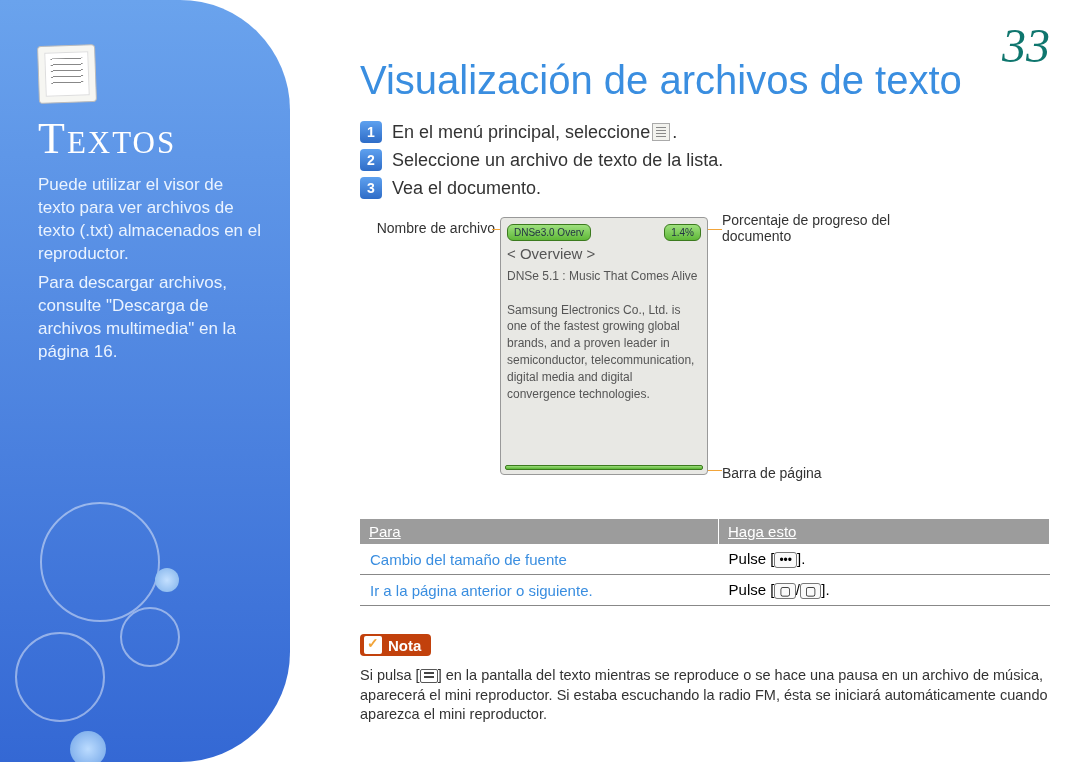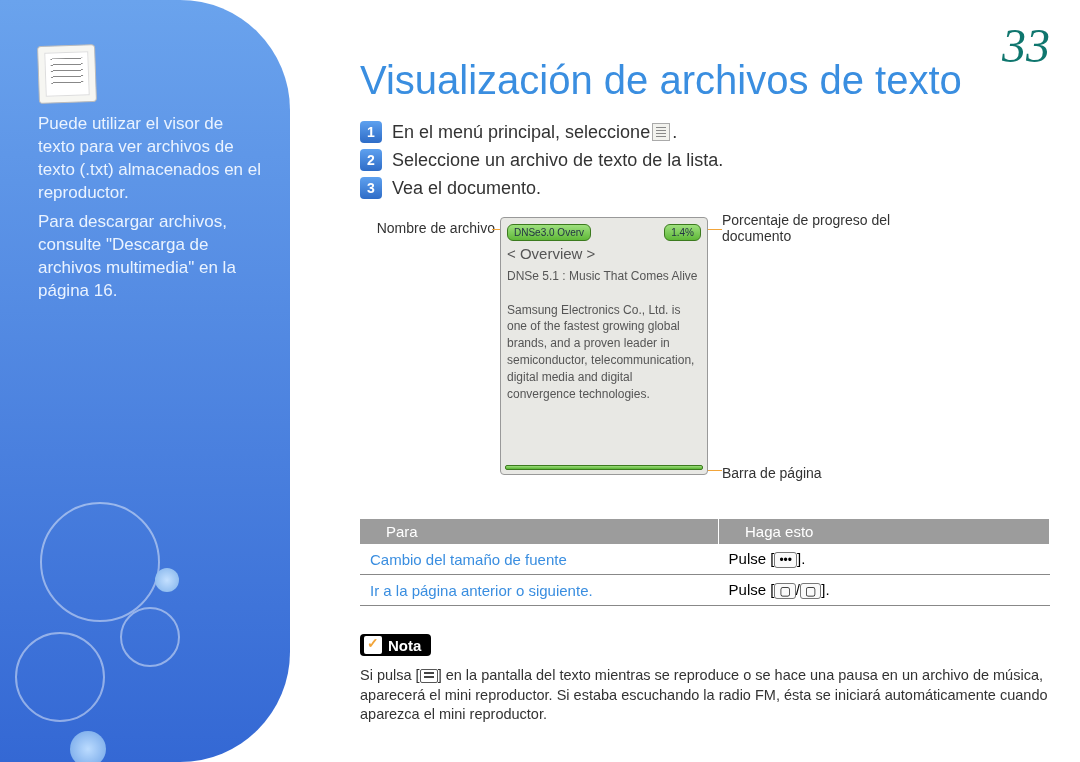--- a/index.html
+++ b/index.html
@@ -201,23 +201,24 @@
   table.cmd {
     width: 100%;
     border-collapse: collapse;
     margin-top: 10px;
   }
   table.cmd th {
     background: #9c9c9c;
     color: #fff;
     font-weight: normal;
     text-align: left;
-    padding: 4px 26px;
+    padding: 4px 9px;
     font-size: 15px;
     border-right: 1px solid #fff;
+    text-decoration: underline;
   }
   table.cmd td {
     padding: 6px 10px;
     border-bottom: 1px solid #888;
     font-size: 15px;
   }
   table.cmd td.link { color: #3a8ee0; cursor: pointer; }
   .keycap {
     display:inline-block;
     border:1px solid #777;
@@ -228,21 +229,21 @@
     background:#fafafa;
     vertical-align:middle;
   }
 
   .note-block {
     margin-top: 28px;
   }
   .note-badge {
     display: inline-flex;
     align-items: center;
-    background: #000000;
+    background: #c2410c;
     border-radius: 4px;
     padding: 2px 10px 2px 4px;
     color: #fff;
     font-weight: bold;
     font-size: 15px;
   }
   .note-badge .tick {
     display:inline-block;
     width:18px;height:18px;
     background:#fff;
@@ -281,20 +282,21 @@
     background: repeating-linear-gradient(to bottom,#444 0 2px,transparent 2px 4px);
   }
 </style>
 </head>
 <body>
 
 <div class="page-number">33</div>
 
 <aside class="sidebar">
   <div class="note-icon"></div>
+  <div class="sidebar-title">Textos</div>
   <p class="sidebar-para">Puede utilizar el visor de texto para ver archivos de texto (.txt) almacenados en el reproductor.</p>
   <p class="sidebar-para">Para descargar archivos, consulte "Descarga de archivos multimedia" en la página 16.</p>
   <div class="circ c1"></div>
   <div class="circ c2"></div>
   <div class="circ c3"></div>
   <div class="circ c4"></div>
   <div class="circ c5"></div>
 </aside>
 
 <main class="content">

